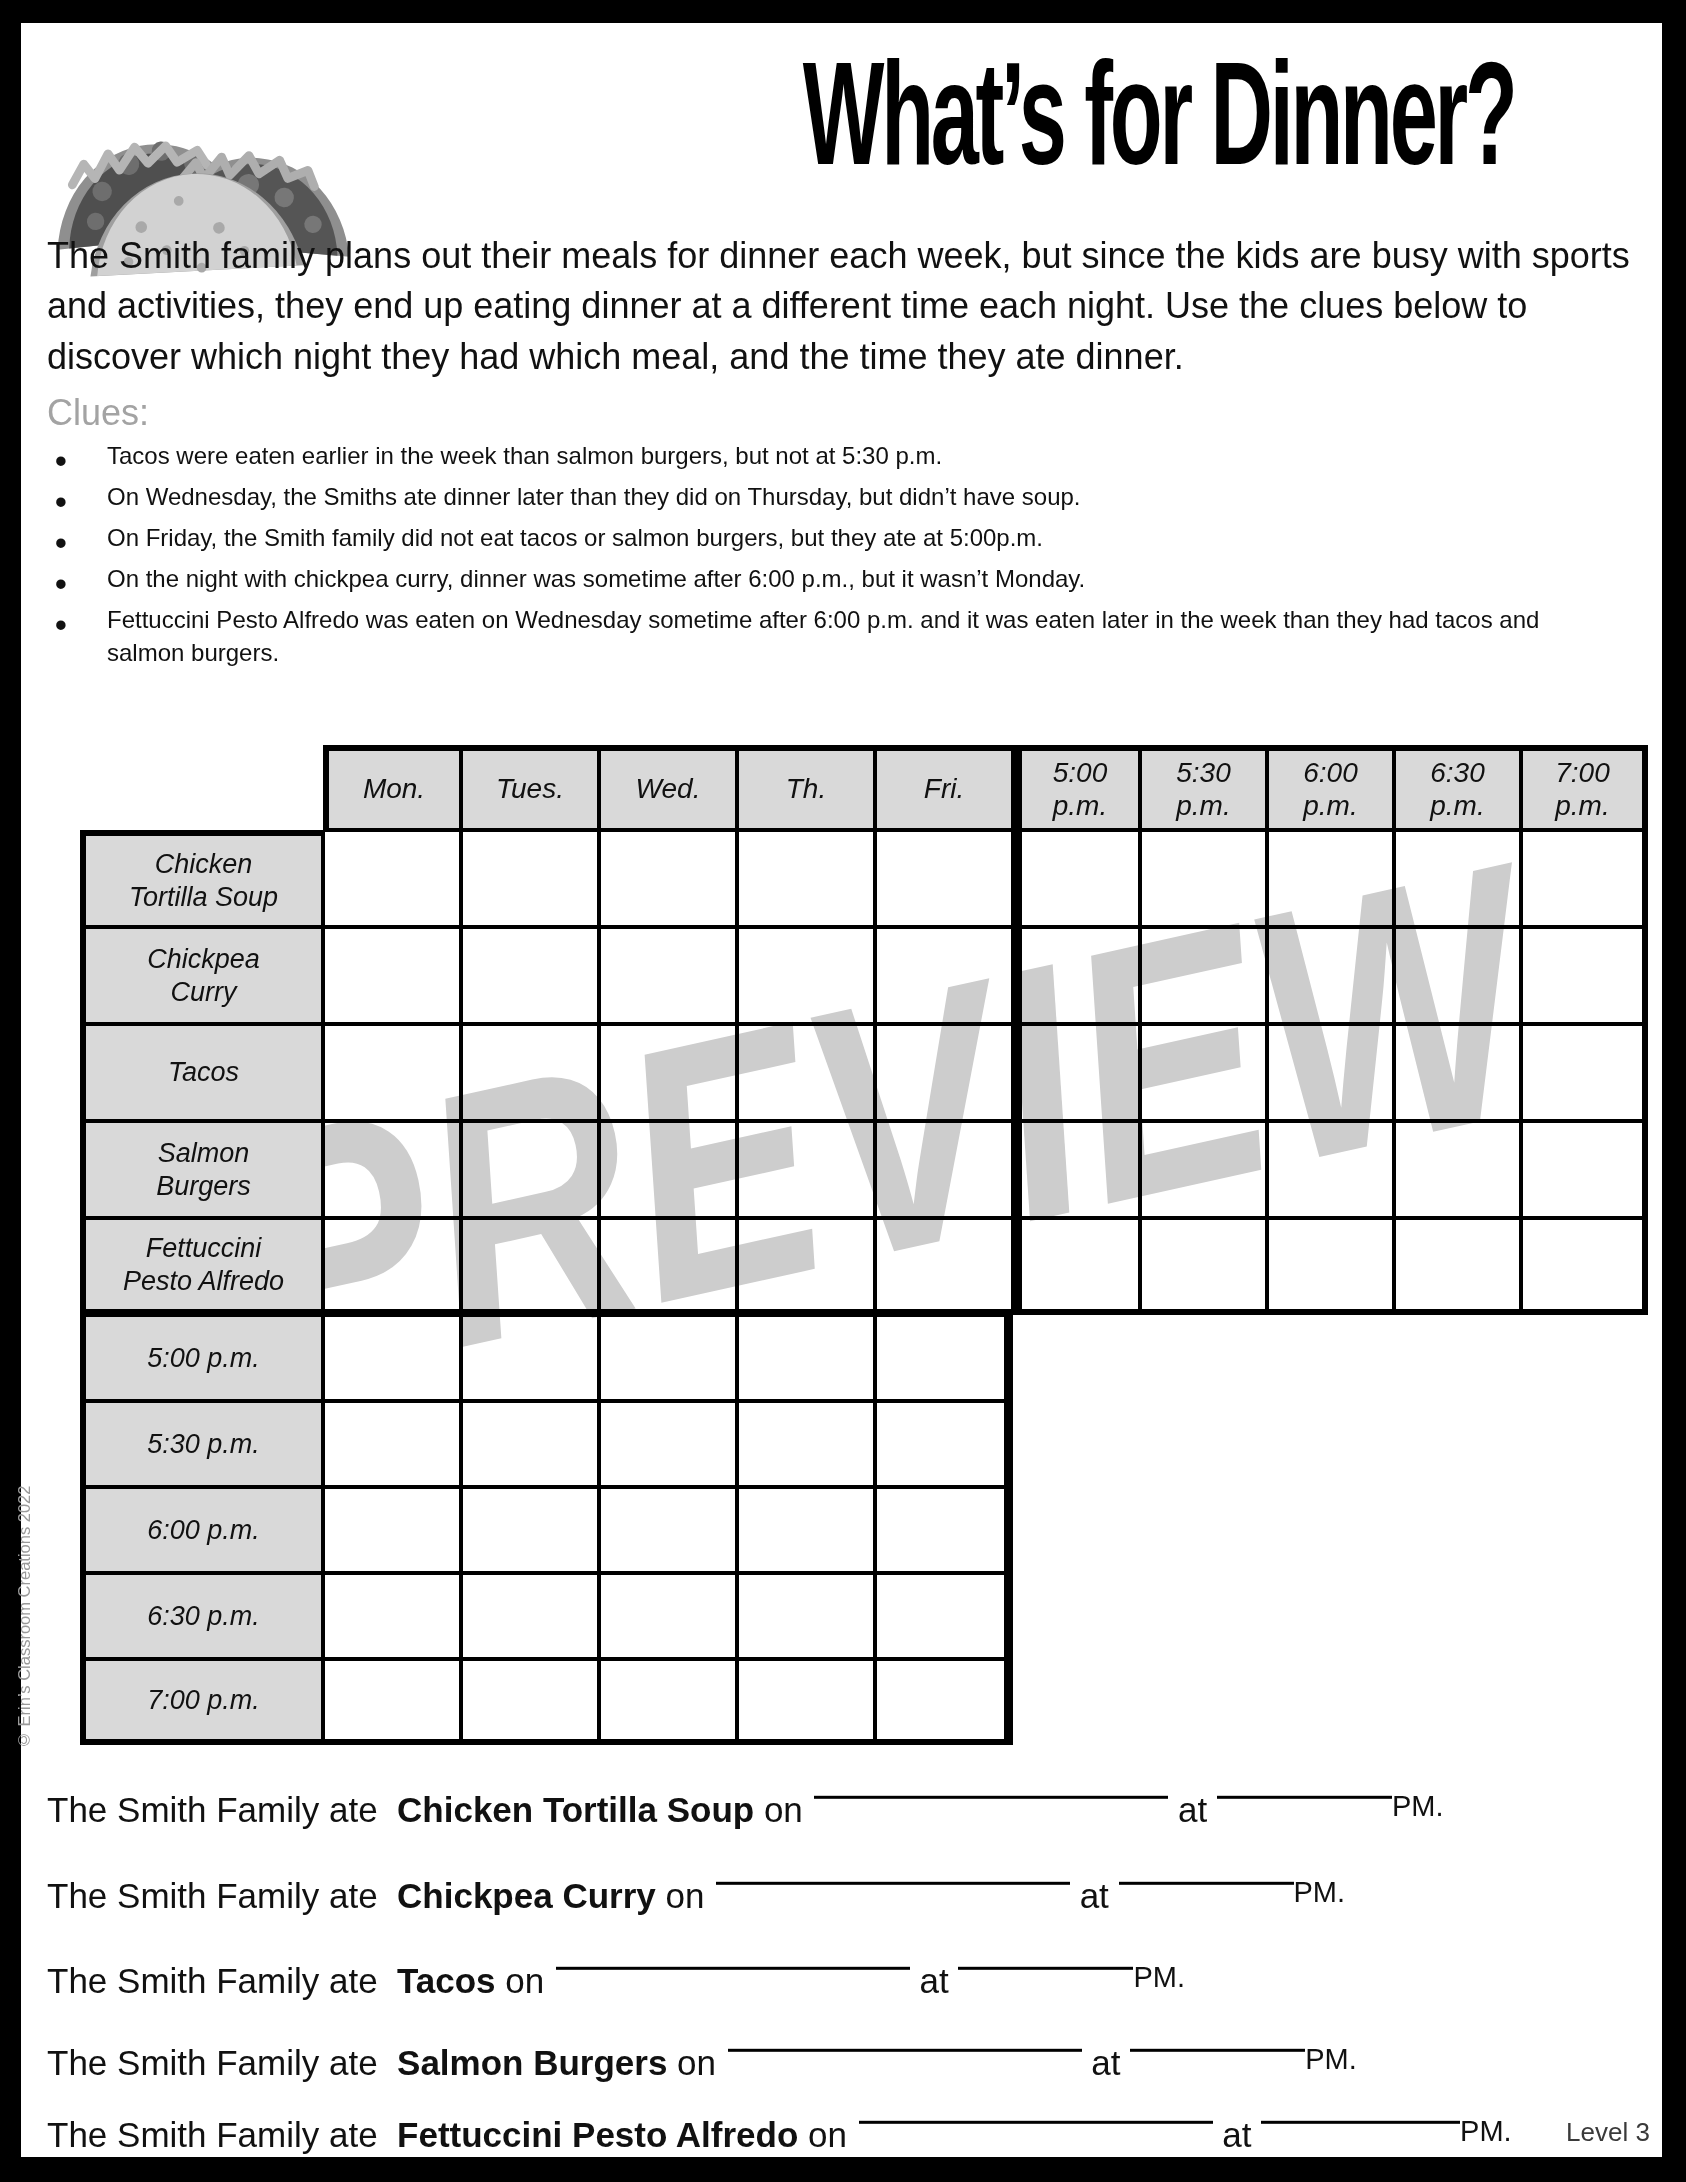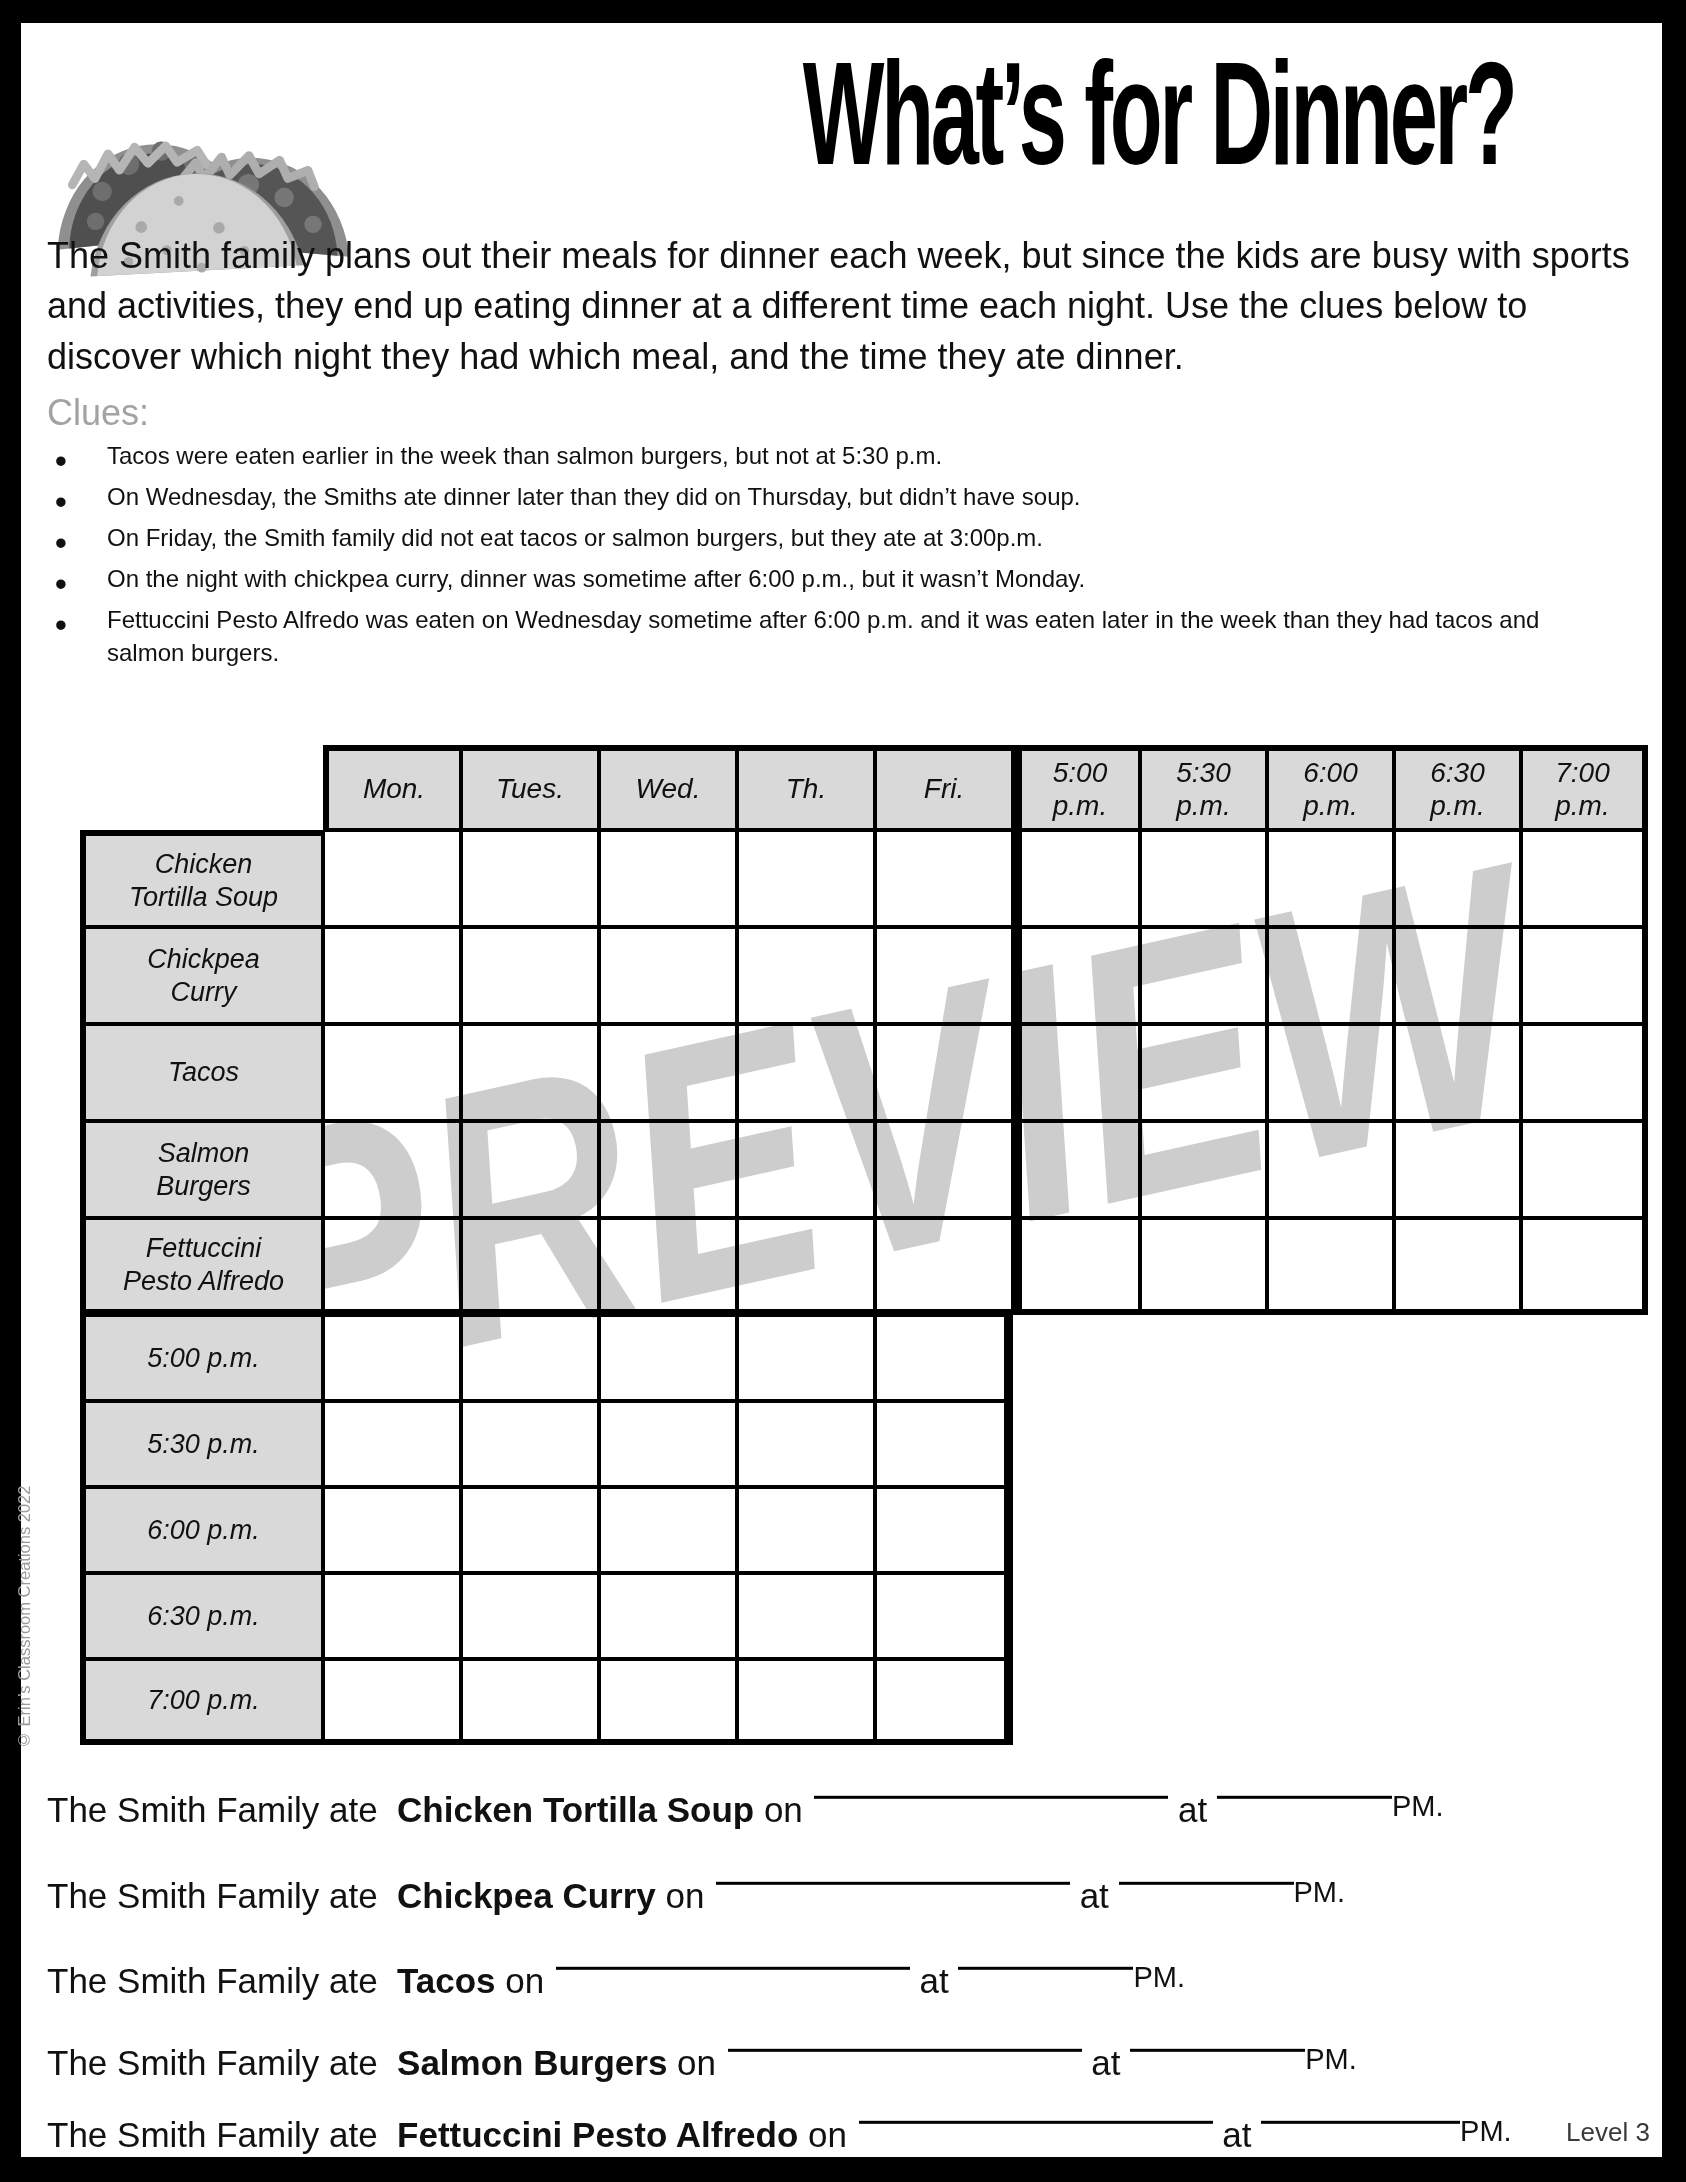--- a/index.html
+++ b/index.html
@@ -167,21 +167,21 @@
   <div class="title-wrap">
     <span>What’s for Dinner?</span>
   </div>
 
   <div class="intro">The Smith family plans out their meals for dinner each week, but since the kids are busy with sports and activities, they end up eating dinner at a different time each night. Use the clues below to discover which night they had which meal, and the time they ate dinner.</div>
 
   <div class="clues-heading">Clues:</div>
   <ul class="clues">
     <li>Tacos were eaten earlier in the week than salmon burgers, but not at 5:30 p.m.</li>
     <li>On Wednesday, the Smiths ate dinner later than they did on Thursday, but didn’t have soup.</li>
-    <li>On Friday, the Smith family did not eat tacos or salmon burgers, but they ate at 3:00p.m.</li>
+    <li>On Friday, the Smith family did not eat tacos or salmon burgers, but they ate at 5:00p.m.</li>
     <li>On the night with chickpea curry, dinner was sometime after 6:00 p.m.,  but it wasn’t Monday.</li>
     <li>Fettuccini Pesto Alfredo was eaten on Wednesday sometime after 6:00 p.m. and it was eaten later in the week than they had tacos and salmon burgers.</li>
   </ul>
 
   <div class="lgrid">
 
     <div class="x"></div>
     <div class="c hdr bt bl">Mon.</div>
     <div class="c hdr bt">Tues.</div>
     <div class="c hdr bt">Wed.</div>

